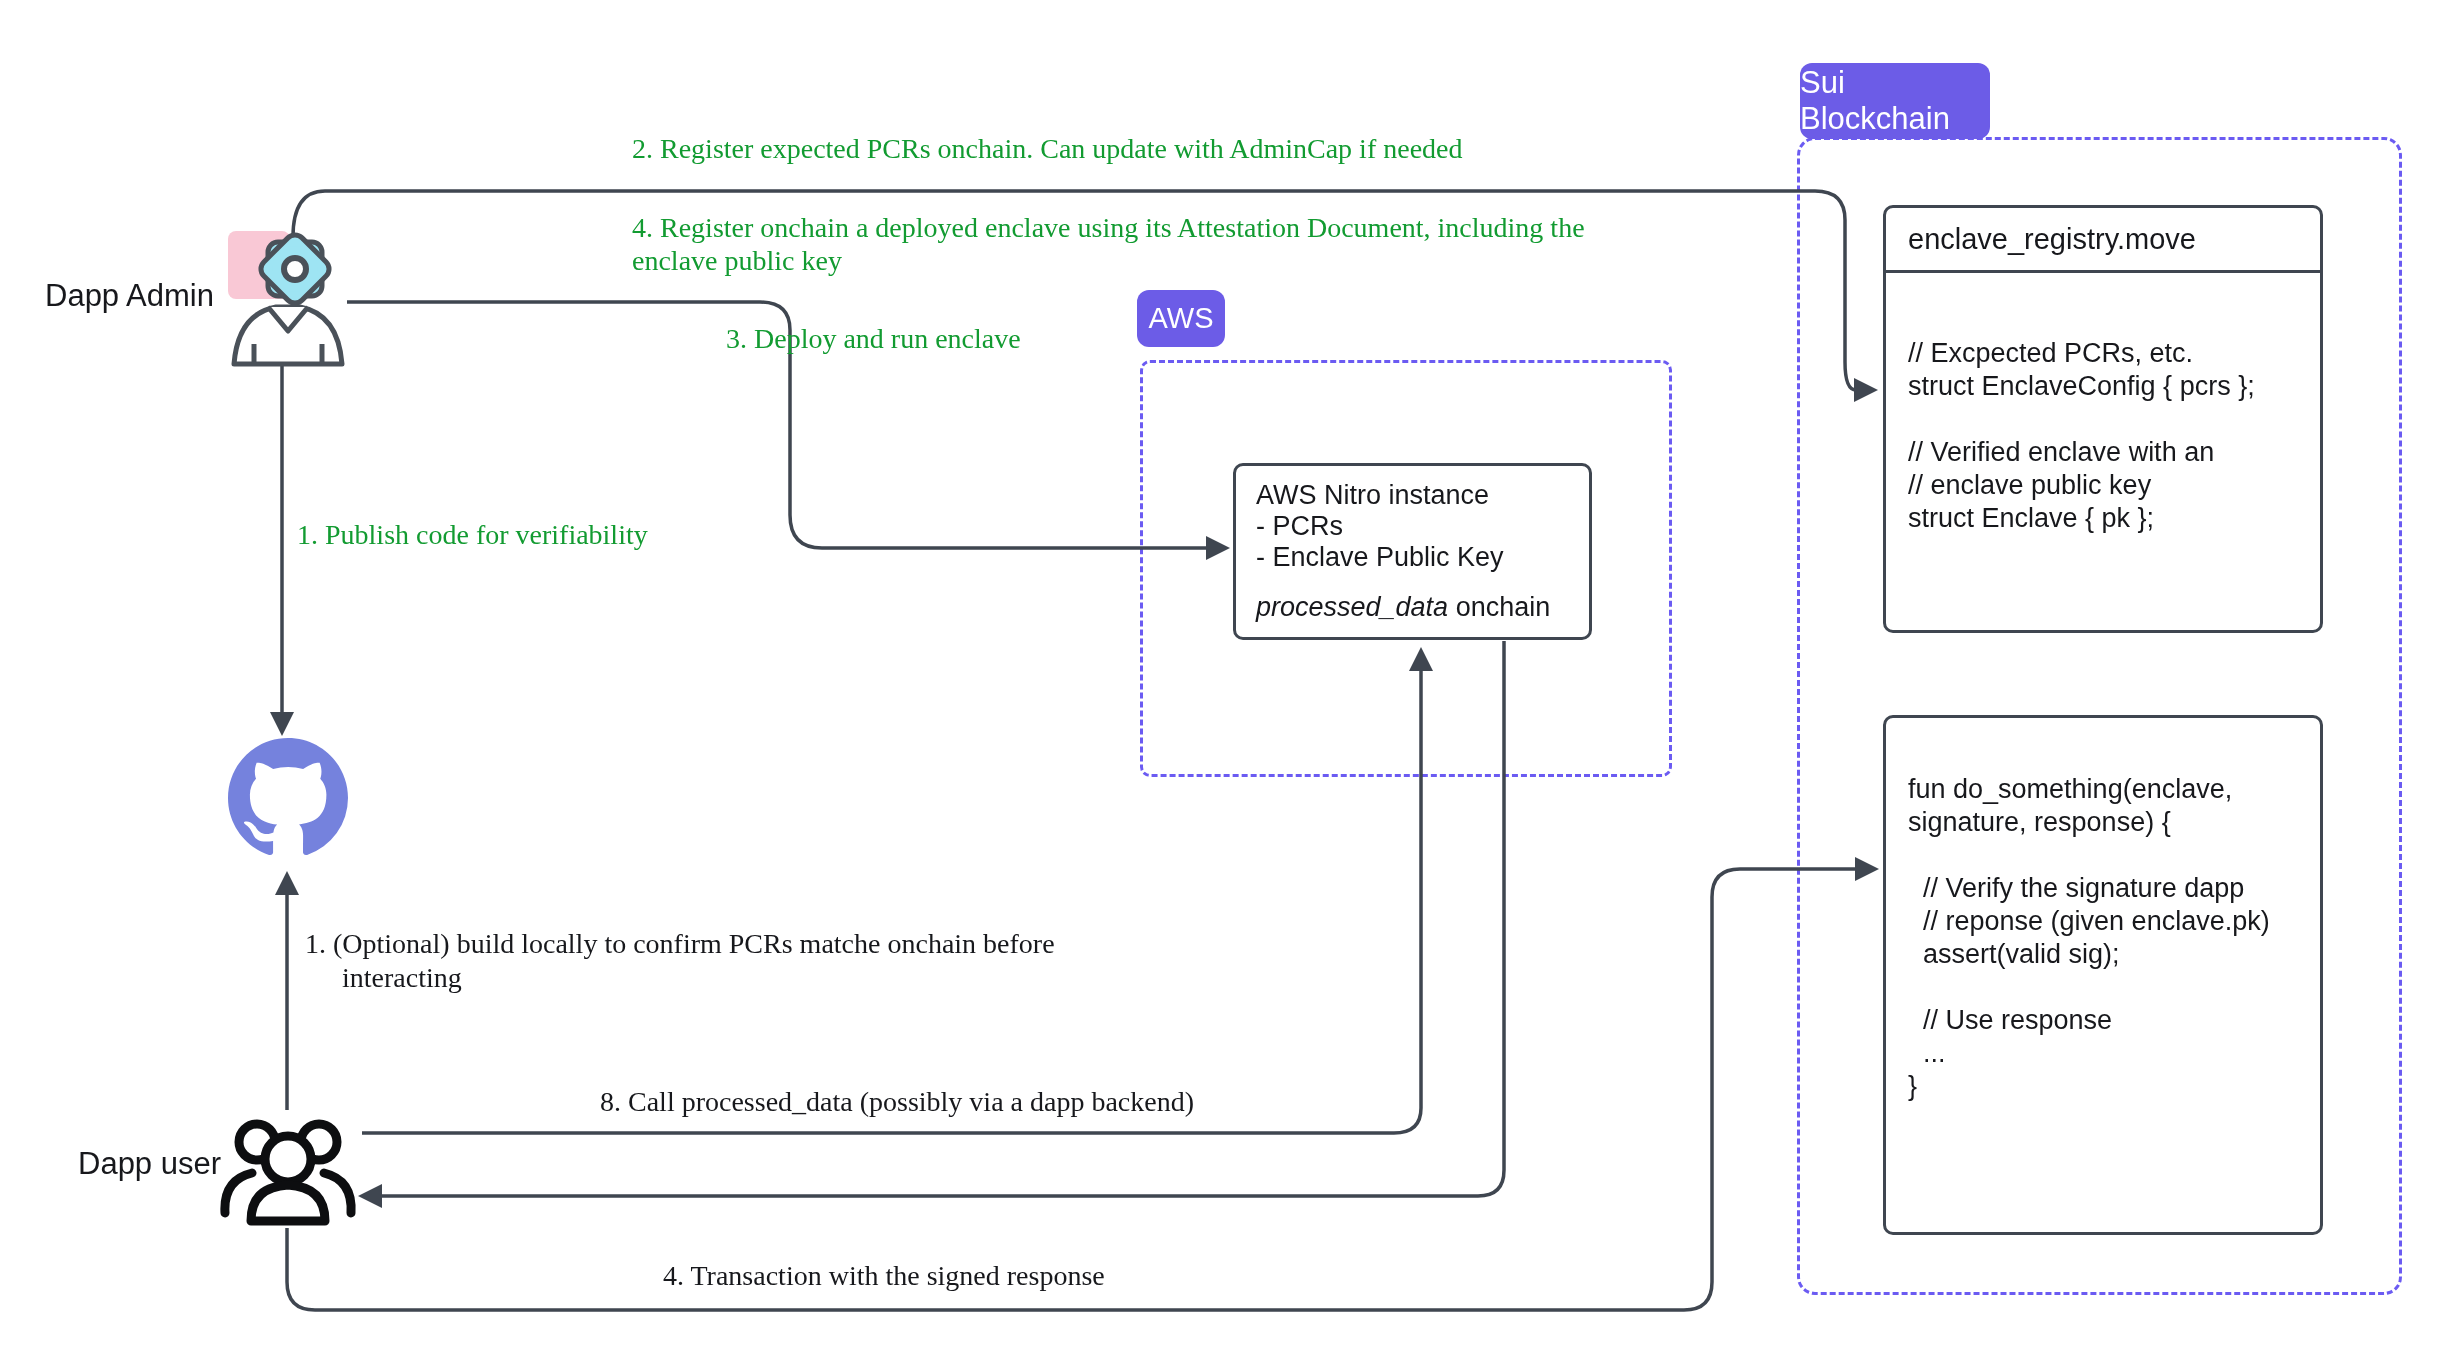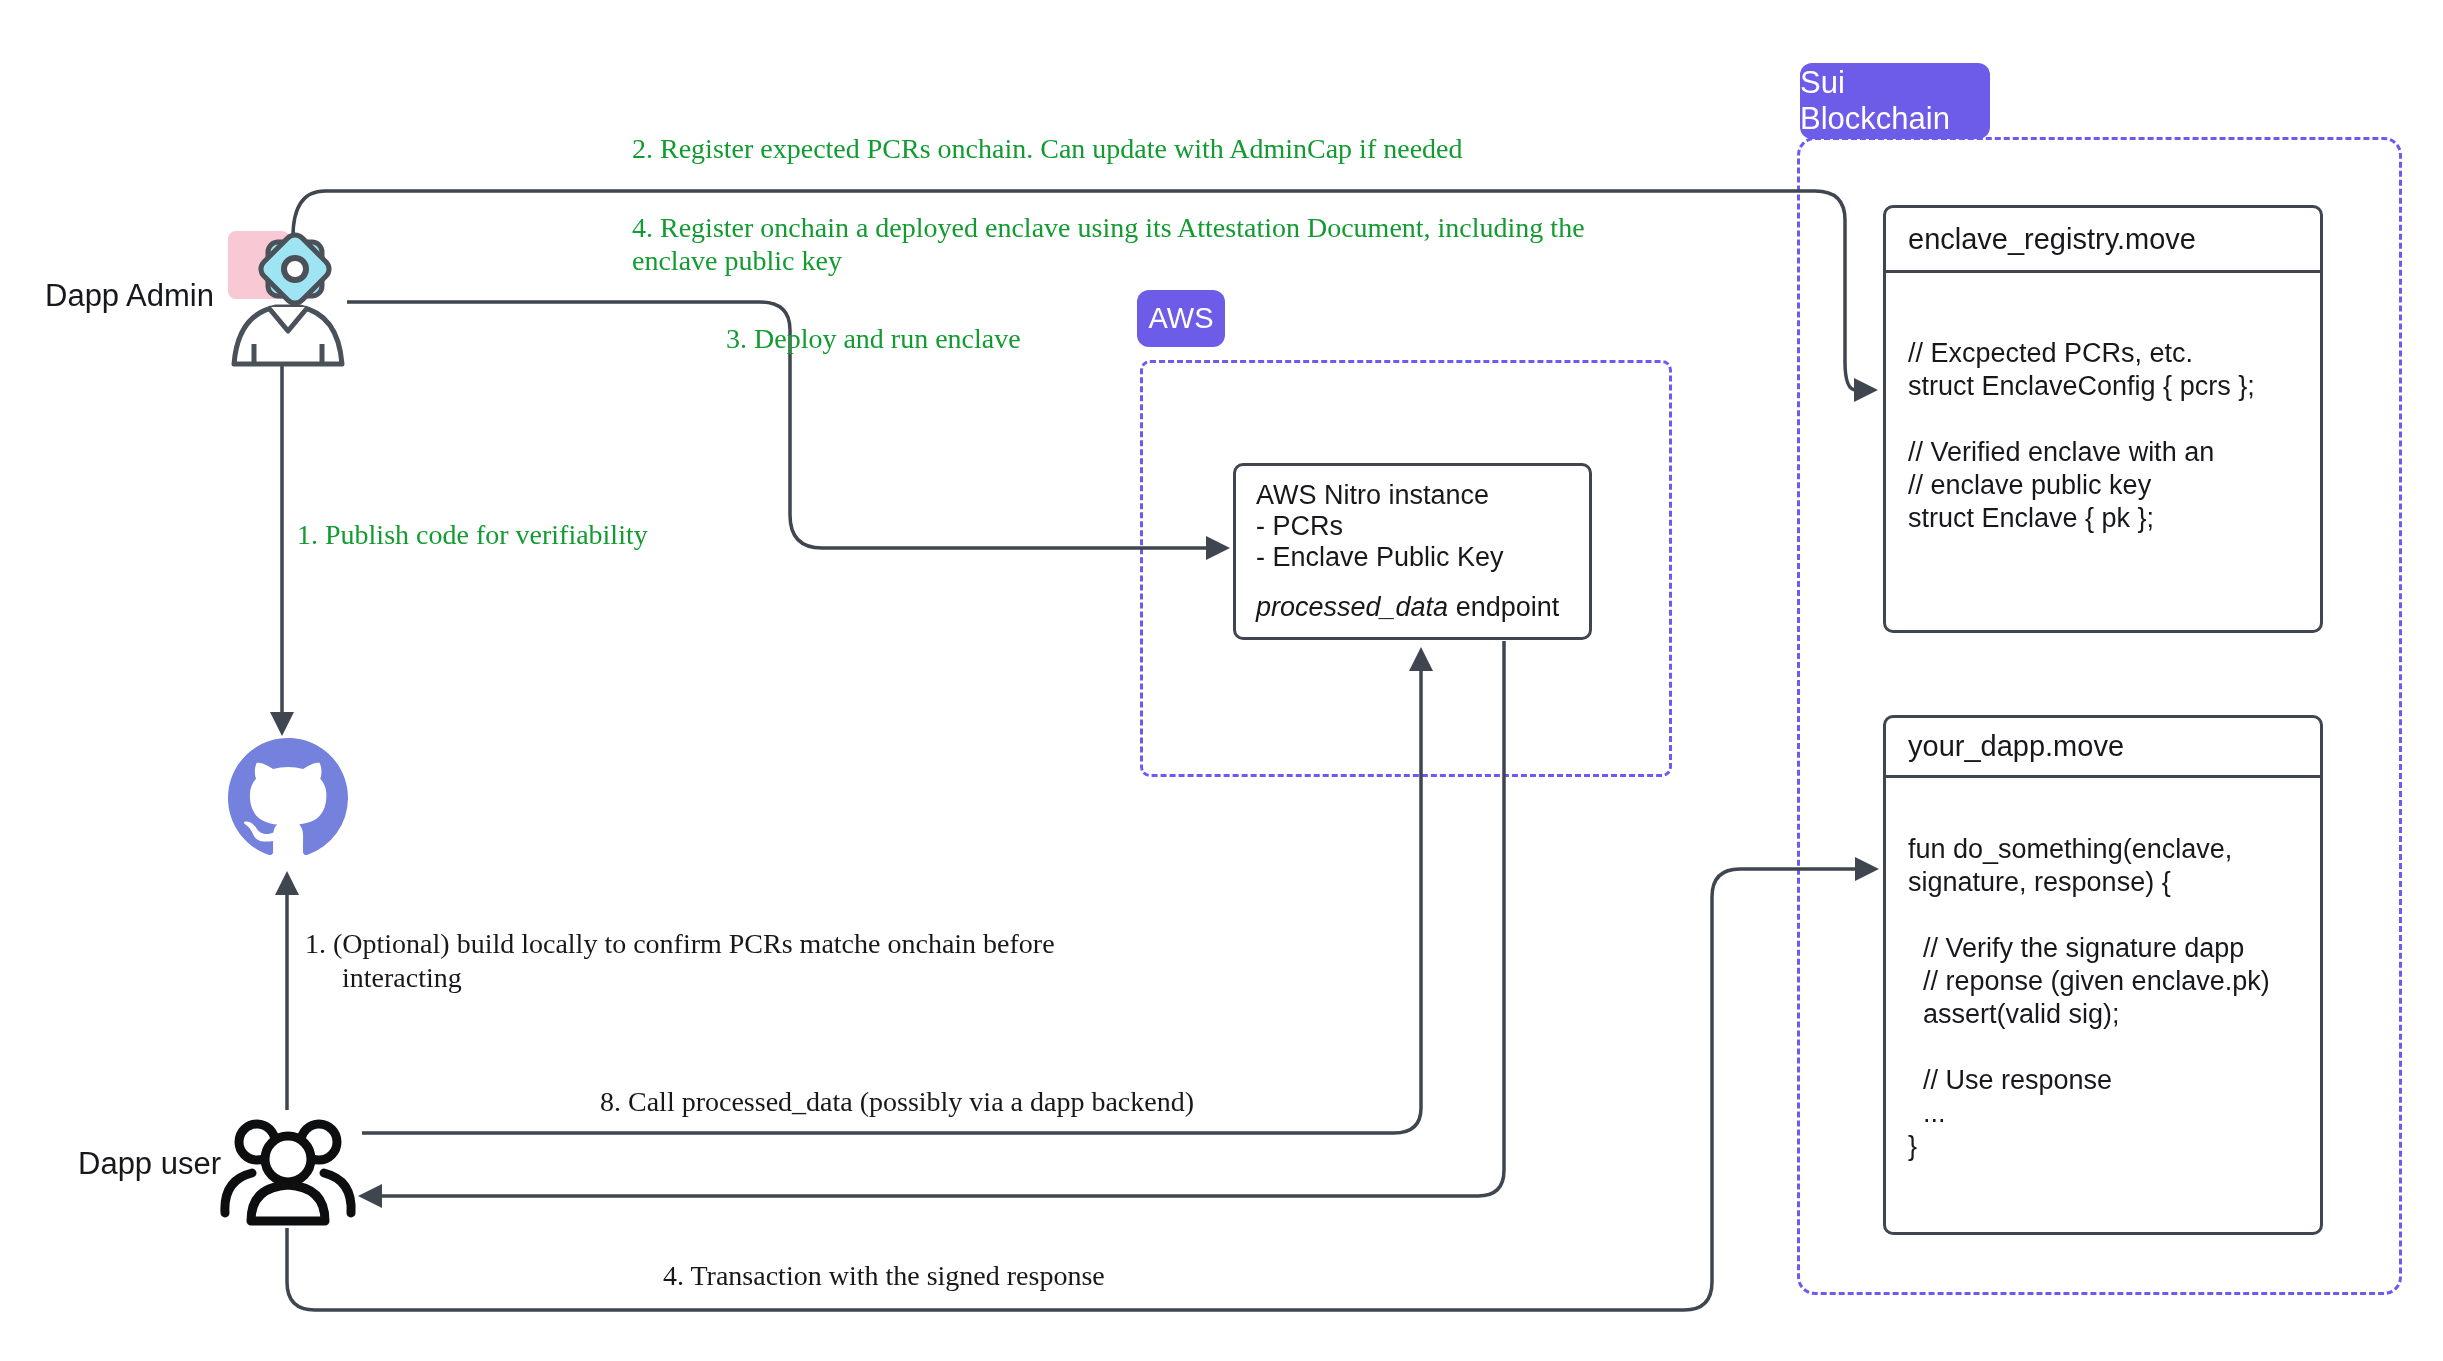--- a/index.html
+++ b/index.html
@@ -133,38 +133,37 @@
   <div class="note" id="note-user-1a">1. (Optional) build locally to confirm PCRs matche onchain before</div>
   <div class="note" id="note-user-1b">interacting</div>
   <div class="note" id="note-user-2">8. Call processed_data (possibly via a dapp backend)</div>
   <div class="note" id="note-user-4">4. Transaction with the signed response</div>
 
   <div class="solid-box" id="nitro-box">
     <div class="nitro-content">
       <div>AWS Nitro instance</div>
       <div>- PCRs</div>
       <div>- Enclave Public Key</div>
-      <div class="nitro-endpoint"><span class="italic">processed_data</span><span> endpoint</span></div>
+      <div class="nitro-endpoint"><span class="italic">processed_data</span><span> onchain</span></div>
     </div>
   </div>
 
   <div class="solid-box" id="registry-box">
     <div class="box-header">enclave_registry.move</div>
     <div class="code">
       <div class="code-line">// Excpected PCRs, etc.</div>
       <div class="code-line">struct EnclaveConfig { pcrs };</div>
       <div class="code-line"></div>
       <div class="code-line">// Verified enclave with an</div>
       <div class="code-line">// enclave public key</div>
       <div class="code-line">struct Enclave { pk };</div>
     </div>
   </div>
 
   <div class="solid-box" id="dapp-box">
-    <div class="box-header">your_dapp.move</div>
     <div class="code">
       <div class="code-line">fun do_something(enclave,</div>
       <div class="code-line">signature, response) {</div>
       <div class="code-line"></div>
       <div class="code-line">  // Verify the signature dapp</div>
       <div class="code-line">  // reponse (given enclave.pk)</div>
       <div class="code-line">  assert(valid sig);</div>
       <div class="code-line"></div>
       <div class="code-line">  // Use response</div>
       <div class="code-line">  ...</div>

